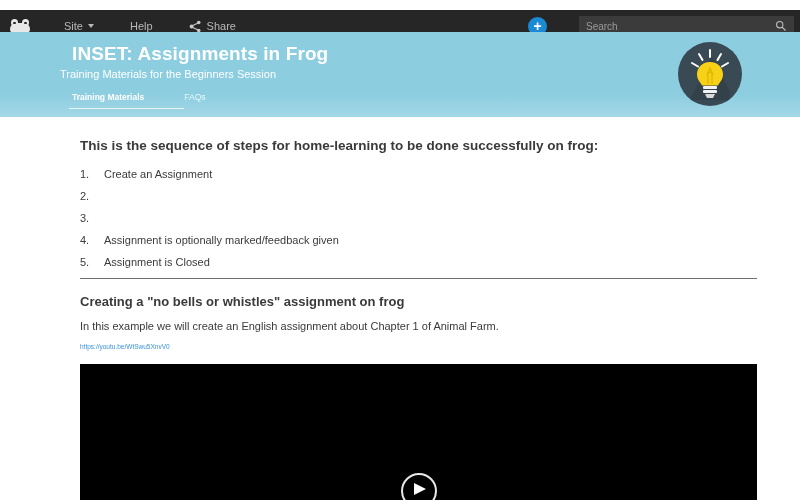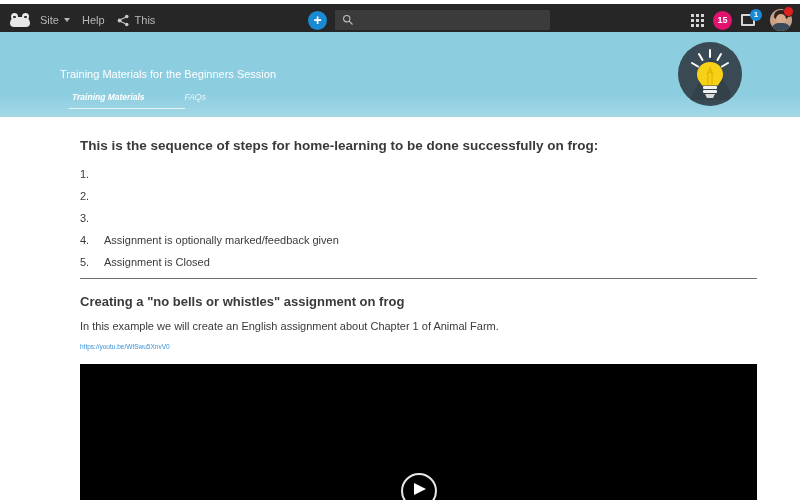--- a/index.html
+++ b/index.html
@@ -8,28 +8,29 @@
     width: 800px;
     height: 500px;
     overflow: hidden;
     background: #ffffff;
     font-family: "Liberation Sans", sans-serif;
   }
 
   
   .topbar {
     position: absolute;
-    top: 4px; left: 0;
+    top: 10px; left: 0;
     width: 800px;
     height: 32px;
     background: #262626;
     display: flex;
     align-items: center;
     box-sizing: border-box;
     padding: 0 6px 0 10px;
+    gap: 24px;
   }
   .frog-logo {
     width: 20px; height: 14px;
     position: relative;
     margin-right: 10px;
     flex: 0 0 auto;
   }
   .frog-logo .body {
     position: absolute;
     left: 0; top: 4px;
@@ -230,21 +231,20 @@
     left: 60px; top: 36px;
     color: #ffffff;
     font-size: 11px;
     white-space: nowrap;
   }
   .tabs {
     position: absolute;
     left: 72px; top: 60px;
     display: flex;
     align-items: flex-end;
-    font-style: italic;
   }
   .tab {
     font-size: 8.5px;
     color: #ffffff;
     padding-bottom: 7px;
     margin-right: 40px;
     cursor: pointer;
     white-space: nowrap;
     position: relative;
   }
@@ -379,64 +379,37 @@
   <div class="nav-link">Help</div>
 
   <div class="nav-link">
     <svg class="share-icon" viewBox="0 0 16 16">
       <circle cx="12" cy="3" r="2.2" fill="#c9c9c9"></circle>
       <circle cx="12" cy="13" r="2.2" fill="#c9c9c9"></circle>
       <circle cx="3.2" cy="8" r="2.4" fill="#c9c9c9"></circle>
       <line x1="4.6" y1="6.8" x2="10.6" y2="3.9" stroke="#c9c9c9" stroke-width="1.3"></line>
       <line x1="4.6" y1="9.2" x2="10.6" y2="12.1" stroke="#c9c9c9" stroke-width="1.3"></line>
     </svg>
-    <span>This</span>
+    <span>Share</span>
   </div>
 
   <div class="plus-btn">+</div>
 
   <div class="search-wrap">
+    <input class="search-input" type="text" placeholder="Search" style="">
     <svg class="search-icon" viewBox="0 0 16 16">
       <circle cx="6.3" cy="6.3" r="4.2" fill="none" stroke="#c0c0c0" stroke-width="1.4"></circle>
       <line x1="9.5" y1="9.5" x2="14" y2="14" stroke="#c0c0c0" stroke-width="1.5"></line>
     </svg>
   </div>
 
-  <div class="right-tools">
-    <div class="grid-icon">
-      <i></i>
-        <i></i>
-        <i></i>
-        <i></i>
-        <i></i>
-        <i></i>
-        <i></i>
-        <i></i>
-        <i></i>
-    </div>
-
-    <div class="pill-badge">15</div>
-
-    <div class="msg-wrap">
-      <span class="msg-box"></span>
-      <span class="msg-badge">1</span>
-    </div>
-
-    <div class="avatar-wrap">
-      <div class="avatar">
-        <span class="hair"></span>
-        <span class="face"></span>
-        <span class="shoulders"></span>
-      </div>
-      <span class="avatar-badge"></span>
-    </div>
-  </div>
 </div>
 
 <div class="page-header">
+  <div class="page-title">INSET: Assignments in Frog</div>
   <div class="page-subtitle">Training Materials for the Beginners Session</div>
 
   <div class="tabs">
     <div class="tab active">Training Materials</div>
     <div class="tab inactive">FAQs</div>
   </div>
 
   <div class="bulb-badge">
     <svg viewBox="0 0 64 64" width="64" height="64">
       <path d="M34 14 L52 50 L52 58 L12 58 Z" fill="#32414a"></path>
@@ -456,20 +429,21 @@
   </div>
 </div>
 
 <div class="content">
 
   <div class="lead">This is the sequence of steps for home-learning to be done successfully on frog:</div>
 
   <ol class="steps">
     <li>
       <span class="num">1.</span>
+      <span class="txt">Create an Assignment</span>
     </li>
     <li>
       <span class="num">2.</span>
     </li>
     <li>
       <span class="num">3.</span>
     </li>
     <li>
       <span class="num">4.</span>
       <span class="txt">Assignment is optionally marked/feedback given</span>

